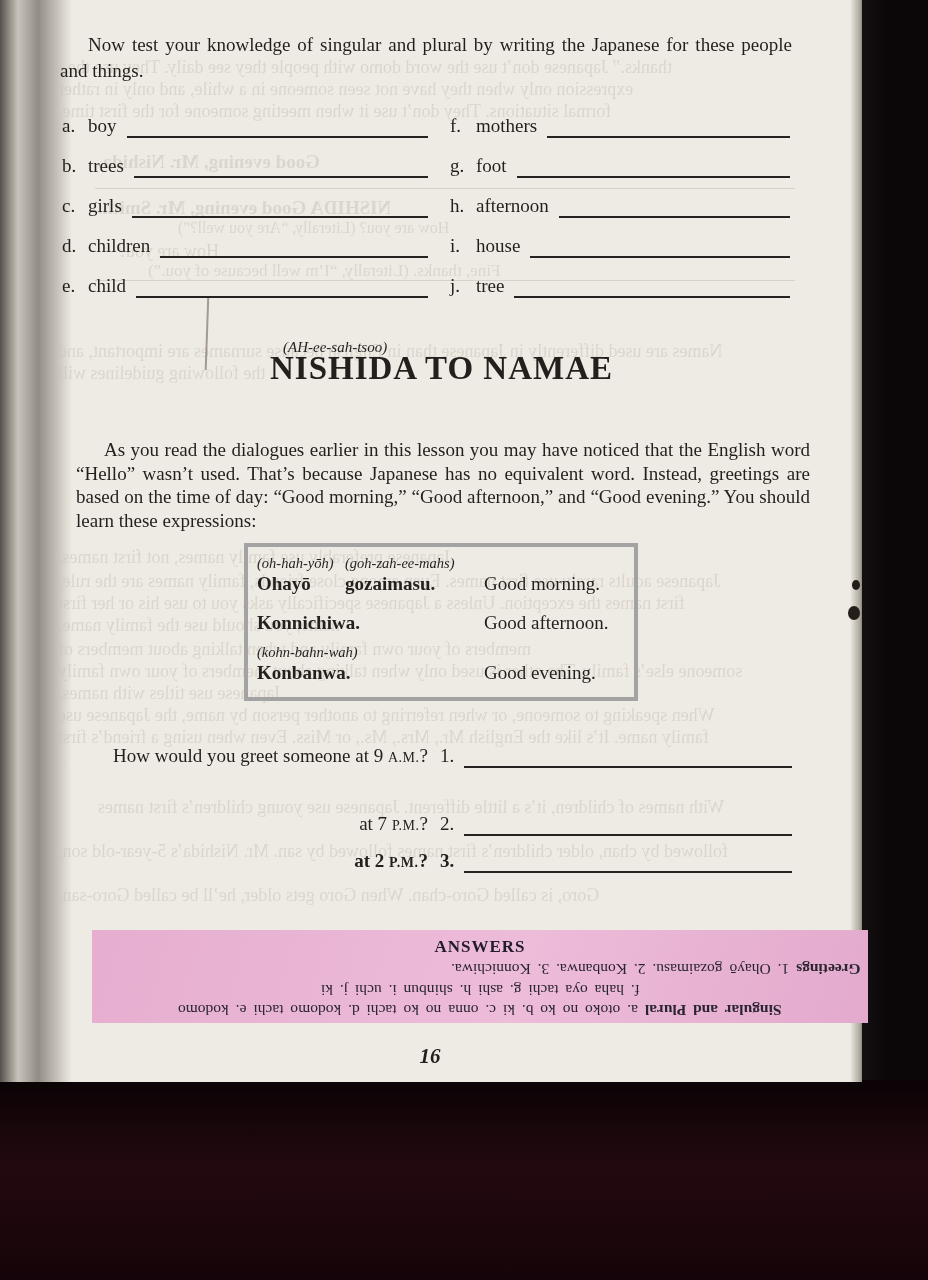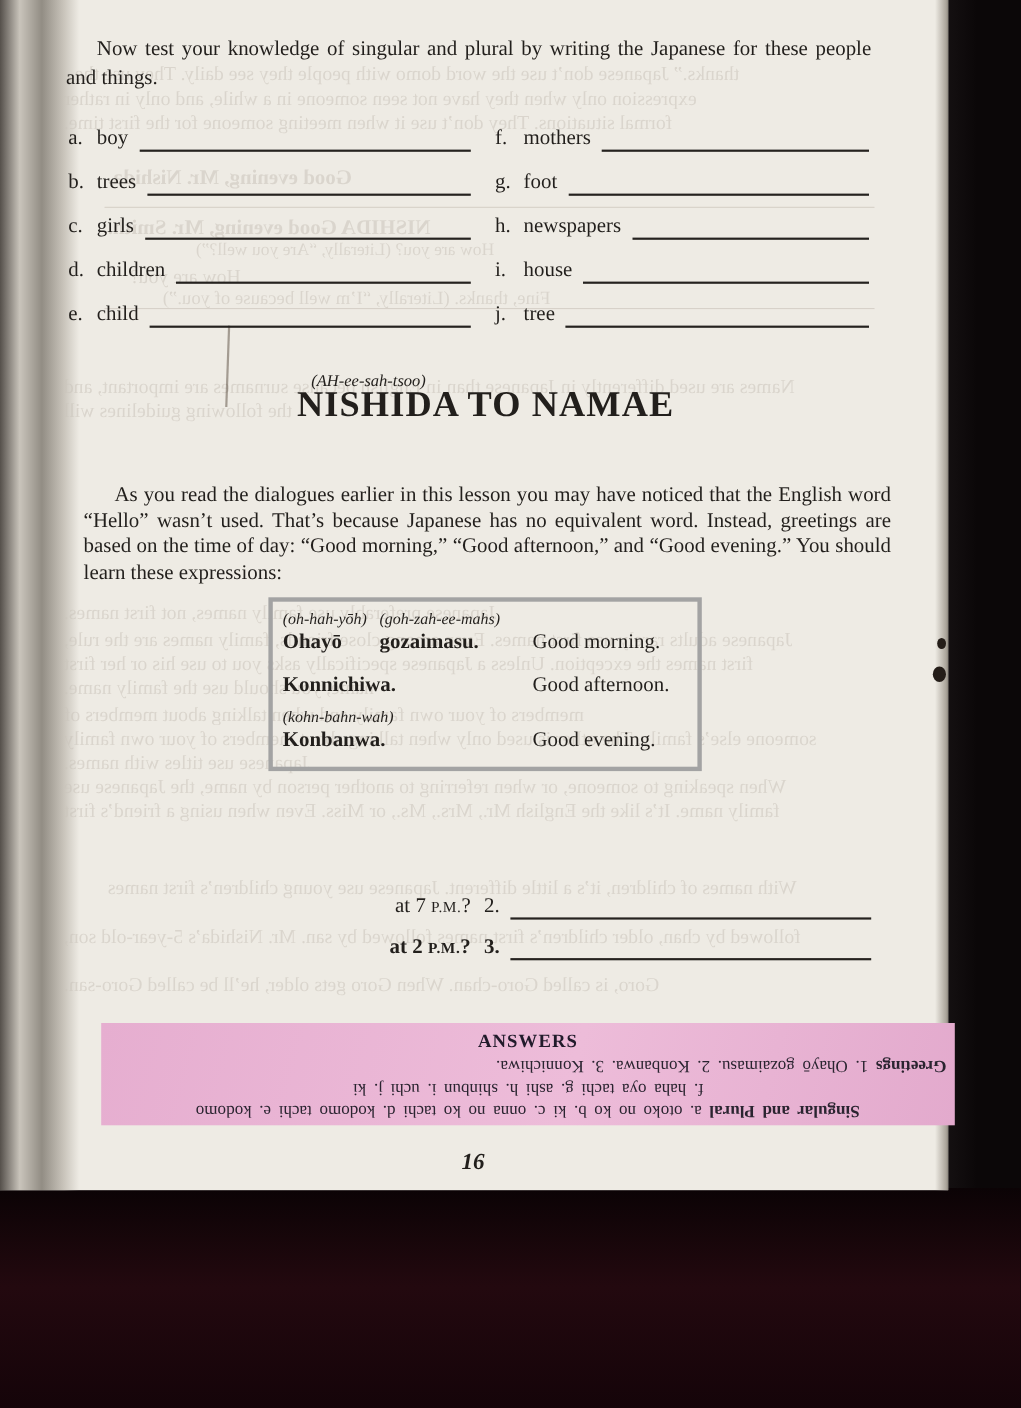--- a/index.html
+++ b/index.html
@@ -149,21 +149,21 @@
         <span class="ex-word">mothers</span>
         <span class="blank"></span>
       </div>
       <div class="ex-row">
         <span class="ex-letter">g.</span>
         <span class="ex-word">foot</span>
         <span class="blank"></span>
       </div>
       <div class="ex-row">
         <span class="ex-letter">h.</span>
-        <span class="ex-word">newspapers</span>
+        <span class="ex-word">afternoon</span>
         <span class="blank"></span>
       </div>
       <div class="ex-row">
         <span class="ex-letter">i.</span>
         <span class="ex-word">house</span>
         <span class="blank"></span>
       </div>
       <div class="ex-row">
         <span class="ex-letter">j.</span>
         <span class="ex-word">tree</span>
@@ -184,20 +184,25 @@
       <div class="g-en" style="left:236px;top:27px;text-align:right;">Good morning.</div>
 
       <div class="g-jp" style="left:9px;top:66px;">Konnichiwa.</div>
       <div class="g-en" style="left:236px;top:66px;">Good afternoon.</div>
 
       <div class="g-pron" style="left:9px;top:98px;">(kohn-bahn-wah)</div>
       <div class="g-jp" style="left:9px;top:116px;">Konbanwa.</div>
       <div class="g-en" style="left:236px;top:116px;">Good evening.</div>
     </div>
 
+    <div class="q-row" style="top:742px;">
+      <span class="q-text"><span>How would you greet someone at 9 </span><span class="caps">A.M.</span><span>?</span></span>
+      <span class="q-num">1.</span>
+      <span class="blank"></span>
+    </div>
     <div class="q-row" style="top:810px;">
       <span class="q-text"><span>at 7 </span><span class="caps">P.M.</span><span>?</span></span>
       <span class="q-num">2.</span>
       <span class="blank"></span>
     </div>
     <div class="q-row" style="top:847px;font-weight:bold;">
       <span class="q-text"><span>at 2 </span><span class="caps">P.M.</span><span>?</span></span>
       <span class="q-num">3.</span>
       <span class="blank"></span>
     </div>

